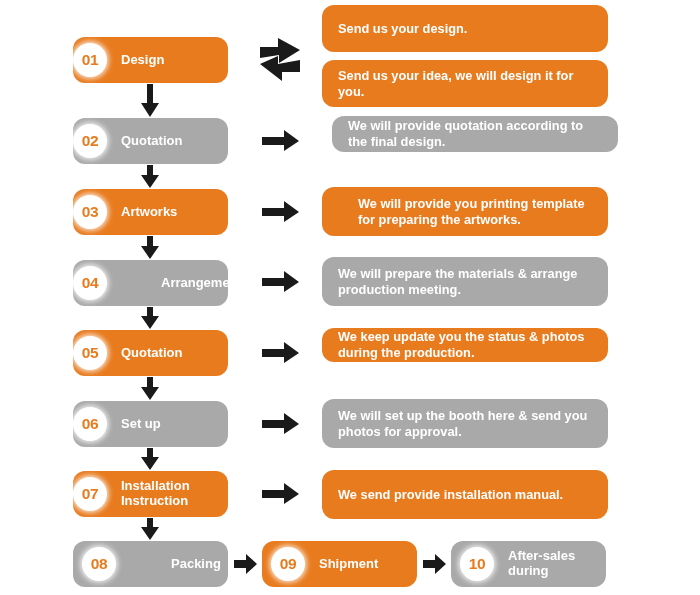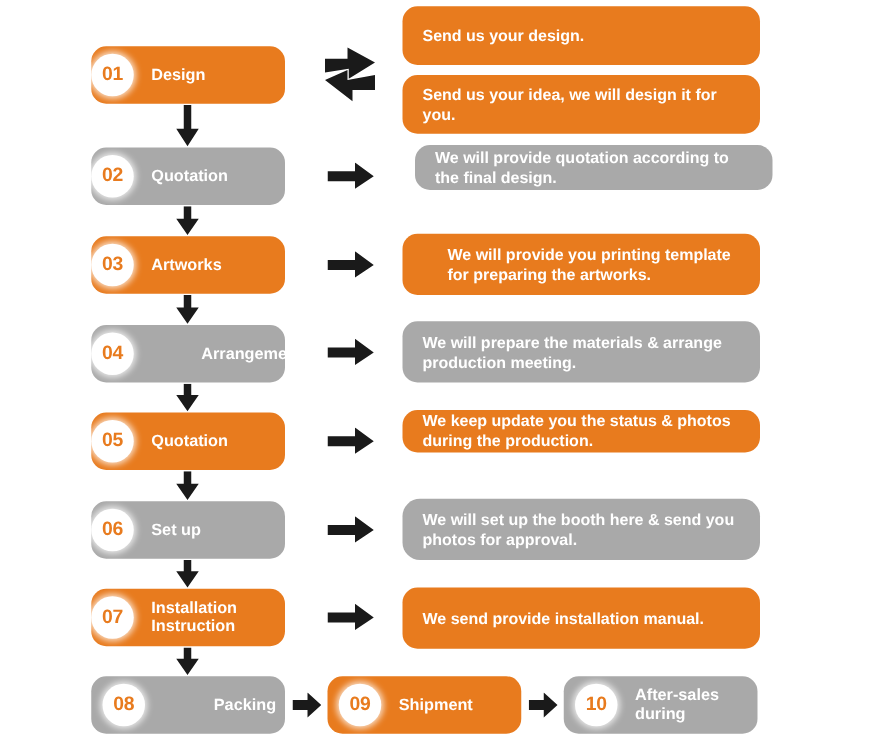--- a/index.html
+++ b/index.html
@@ -159,21 +159,21 @@
   <div class="desc gray" style="left:322px; top:257px; width:286px; height:49px;">
     <div class="desc-text">We will prepare the materials &amp; arrange
 production meeting.</div>
   </div>
 
   <div class="desc orange" style="left:322px; top:328px; width:286px; height:34px;">
     <div class="desc-text">We keep update you the status &amp; photos
 during the production.</div>
   </div>
 
-  <div class="desc gray" style="left:322px; top:399px; width:286px; height:49px;border-radius:14px;">
+  <div class="desc gray" style="left:322px; top:399px; width:286px; height:49px;">
     <div class="desc-text">We will set up the booth here &amp; send you
 photos for approval.</div>
   </div>
 
   <div class="desc orange" style="left:322px; top:470px; width:286px; height:49px;">
     <div class="desc-text">We send provide installation manual.</div>
   </div>
 
   <div class="arrow" style="left:140px; top:84px;">
     <svg width="20" height="34" viewBox="0 0 20 34">

